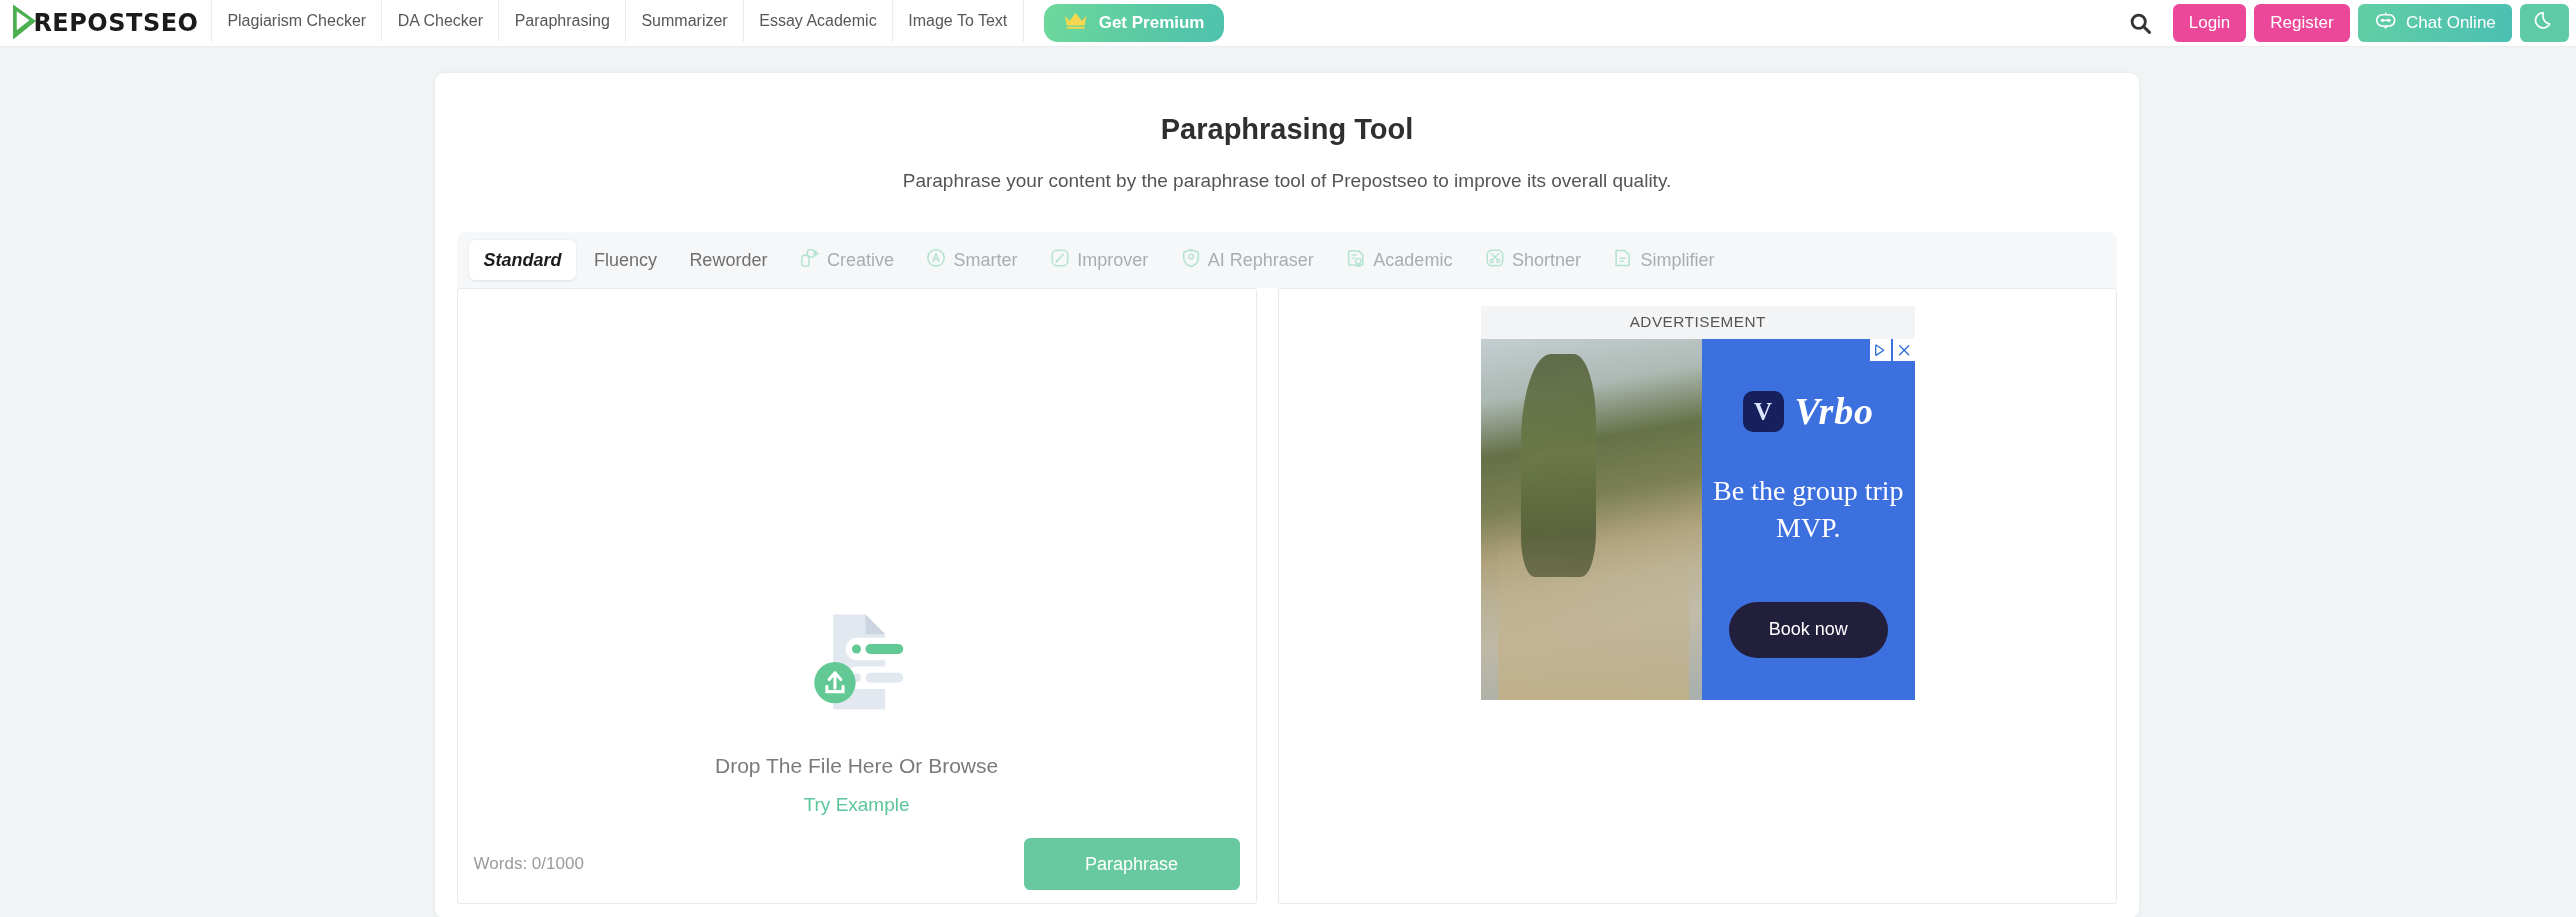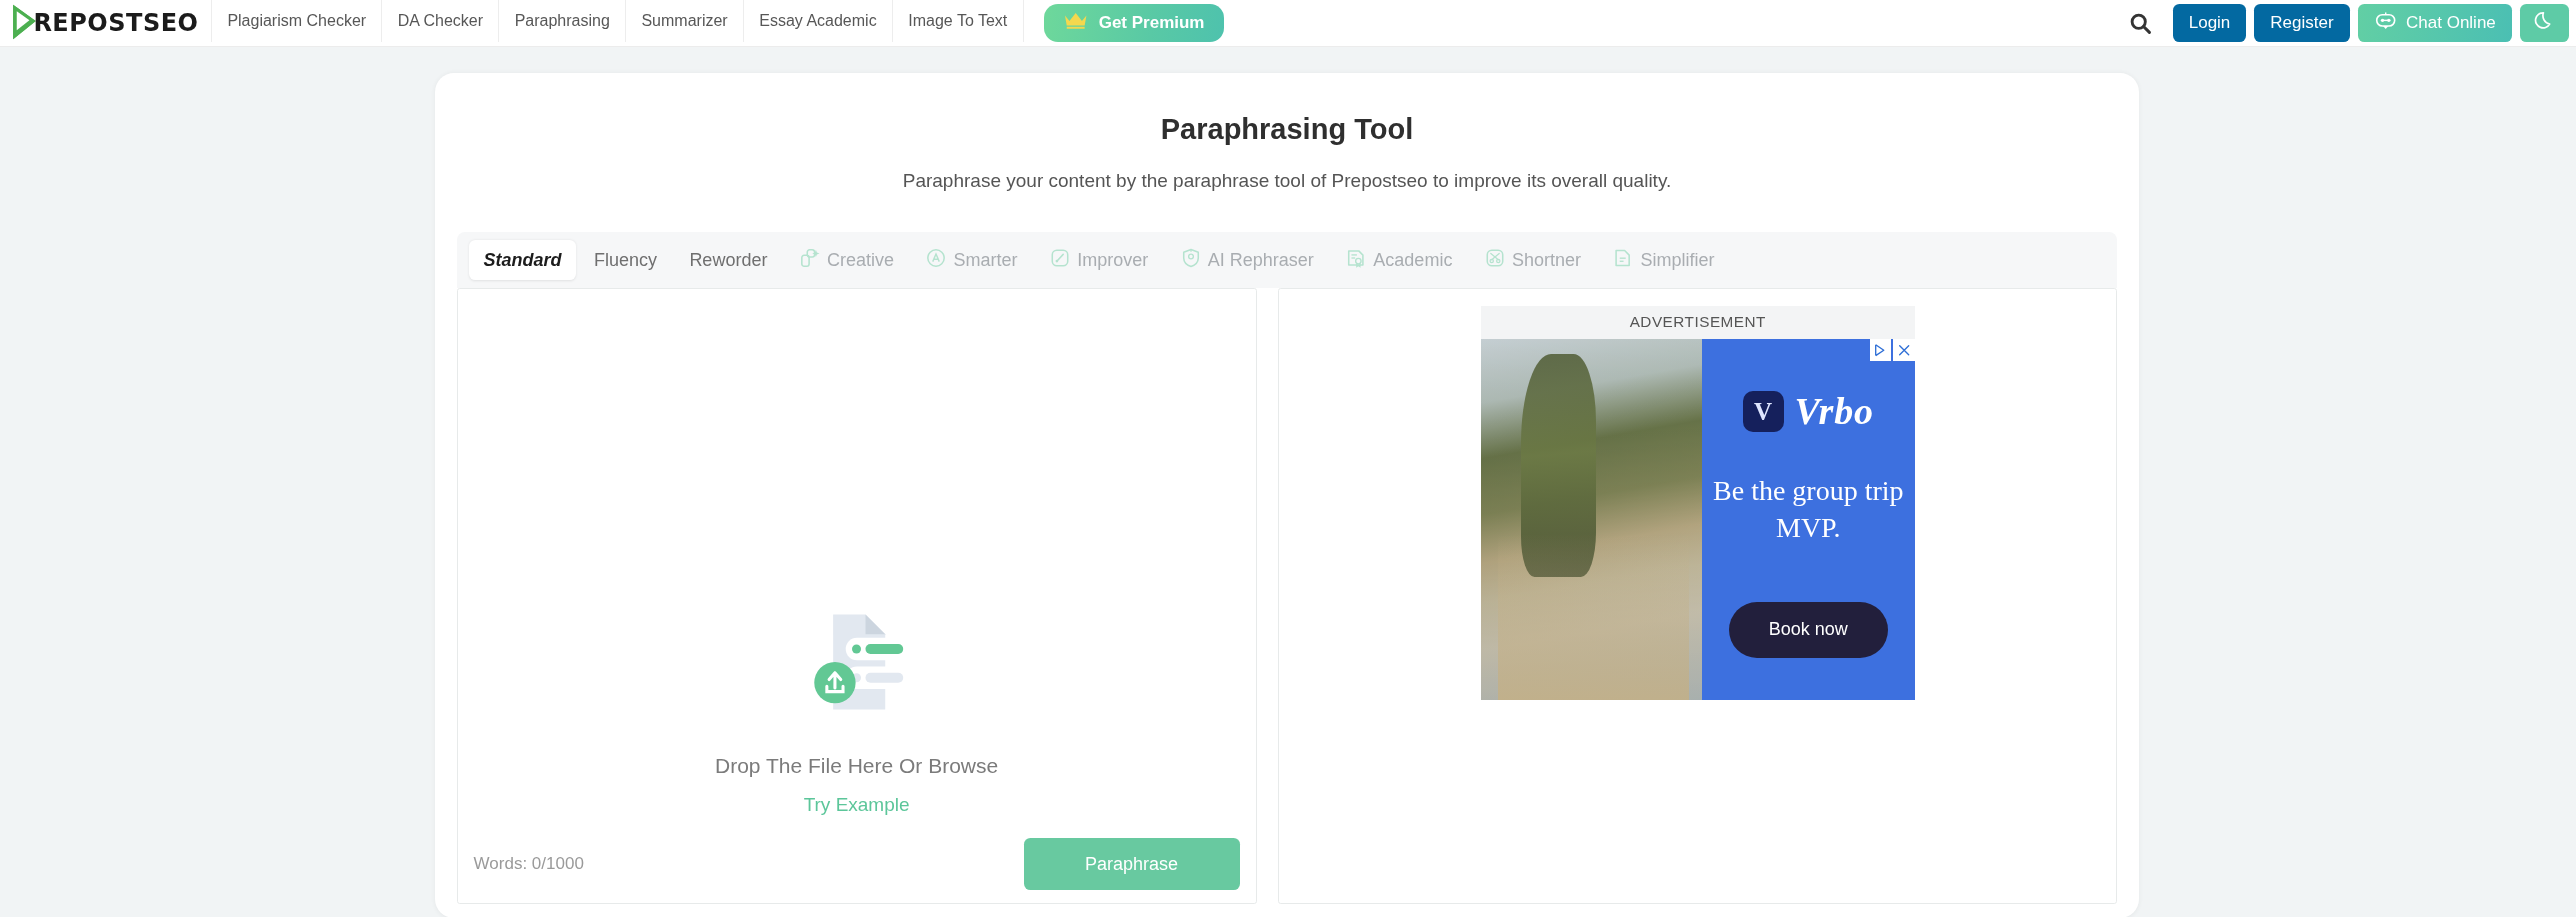--- a/index.html
+++ b/index.html
@@ -92,38 +92,38 @@
   .hbtn {
     display: flex;
     align-items: center;
     justify-content: center;
     gap: 9px;
     height: 38px;
     padding: 0 16px;
     border-radius: 6.3px;
     color: #fff;
     font-size: 17px;
-    background: #0369a1;
+    background: #ec4899;
     margin-right: 8px;
     cursor: pointer;
     border: none;
     white-space: nowrap;
   }
   .hbtn.chat { background: linear-gradient(100deg,#62cfa4 0%,#4bbfb3 100%); }
   .hbtn.moon { background: #5ecba6; width: 49px; padding: 0; margin-right: 7.2px; }
 
   
   .card {
     position: absolute;
     left: 435px;
     top: 73px;
     width: 1704px;
     height: 845px;
     background: #ffffff;
-    border-radius: 19px;
+    border-radius: 9px;
     box-shadow: 0 0.9px 5.4px rgba(0,0,0,0.055);
     overflow: hidden;
   }
   .page-title {
     text-align: center;
     font-size: 29px;
     font-weight: 700;
     color: #2f2f2f;
     margin-top: 40px;
   }

